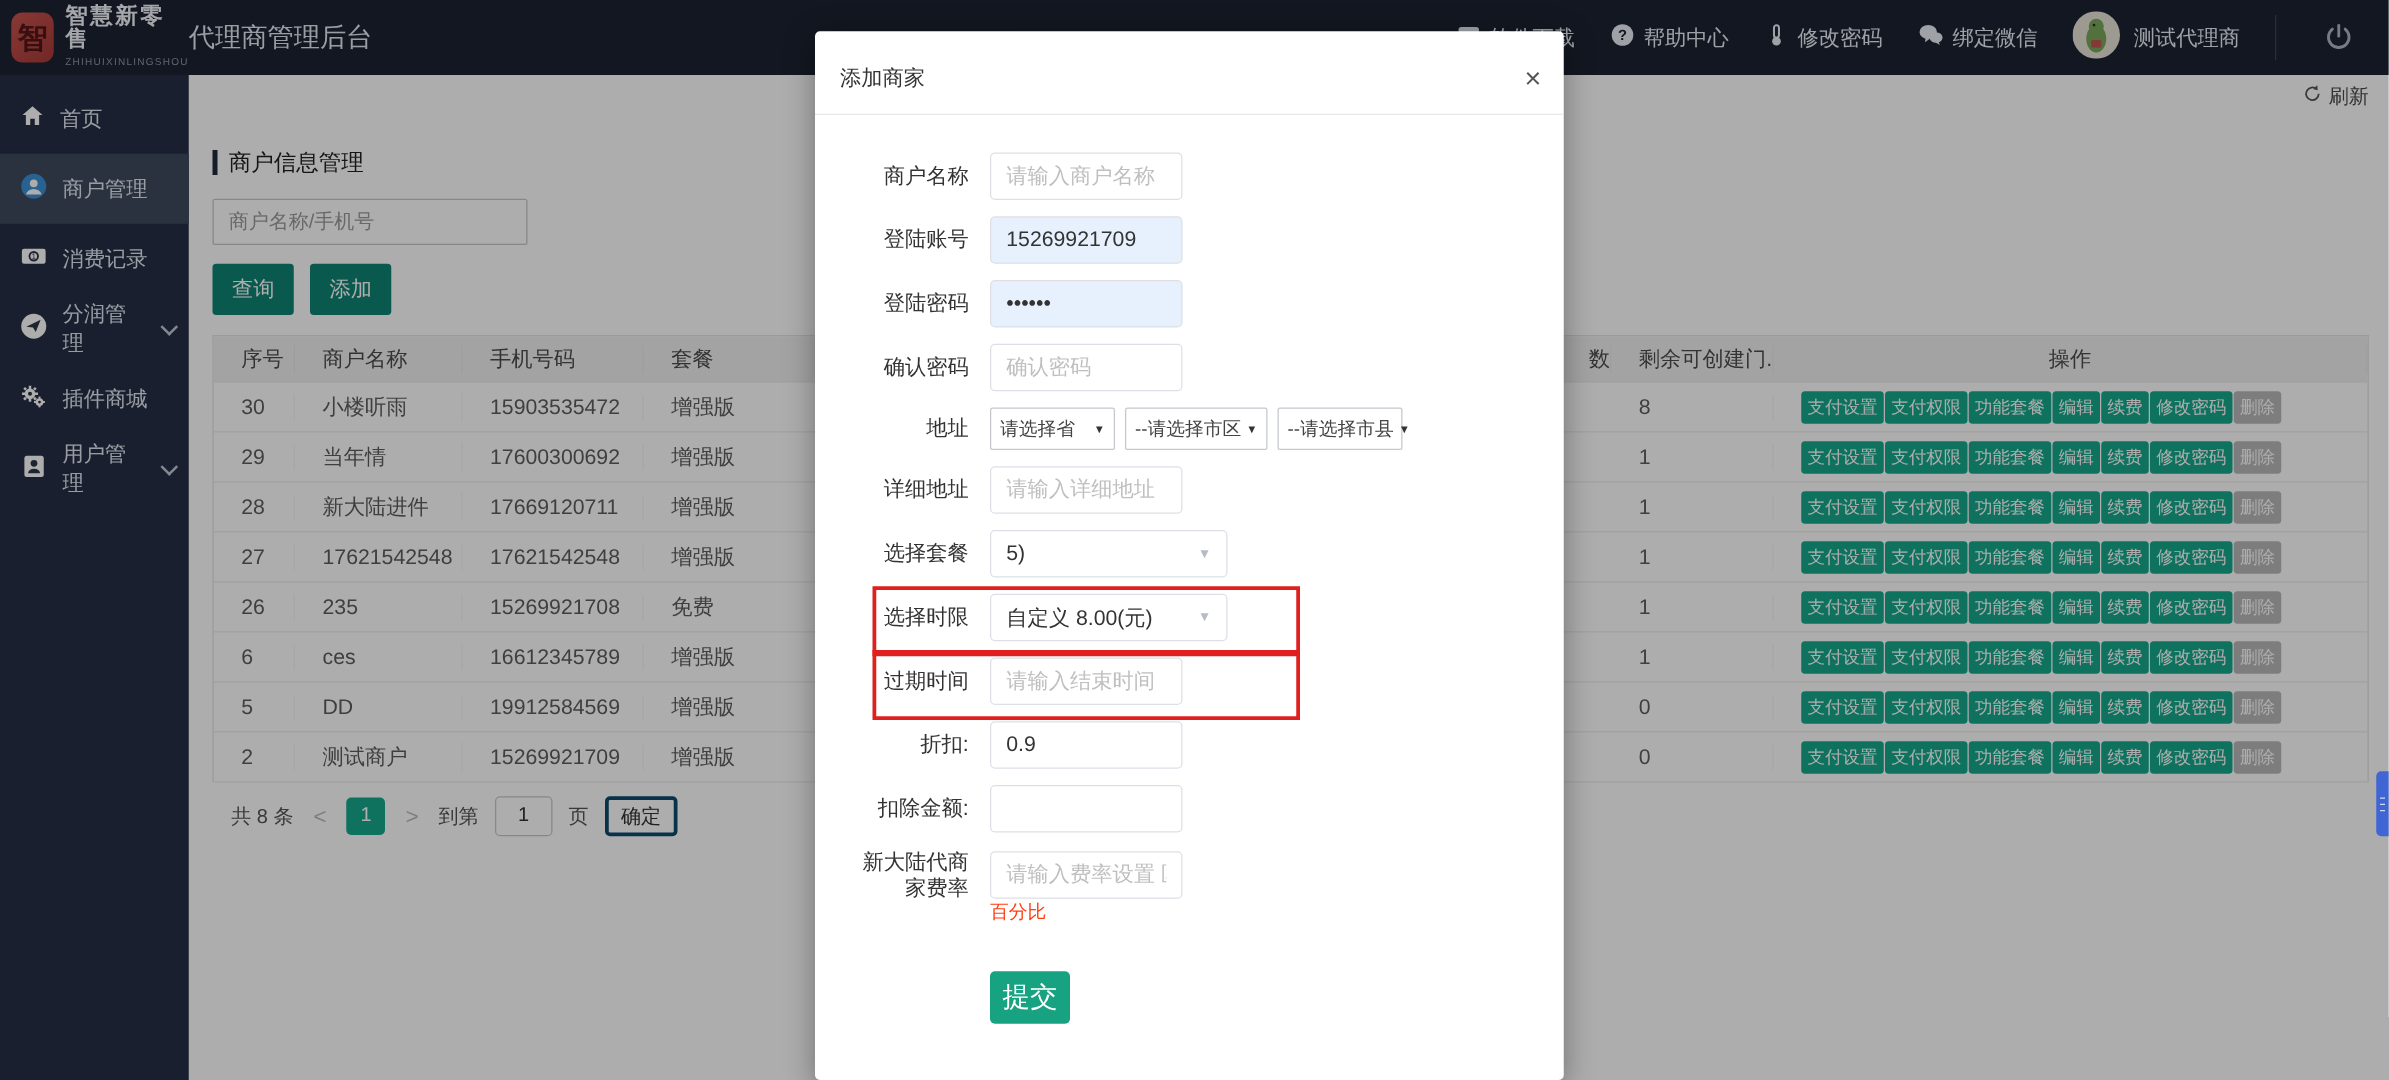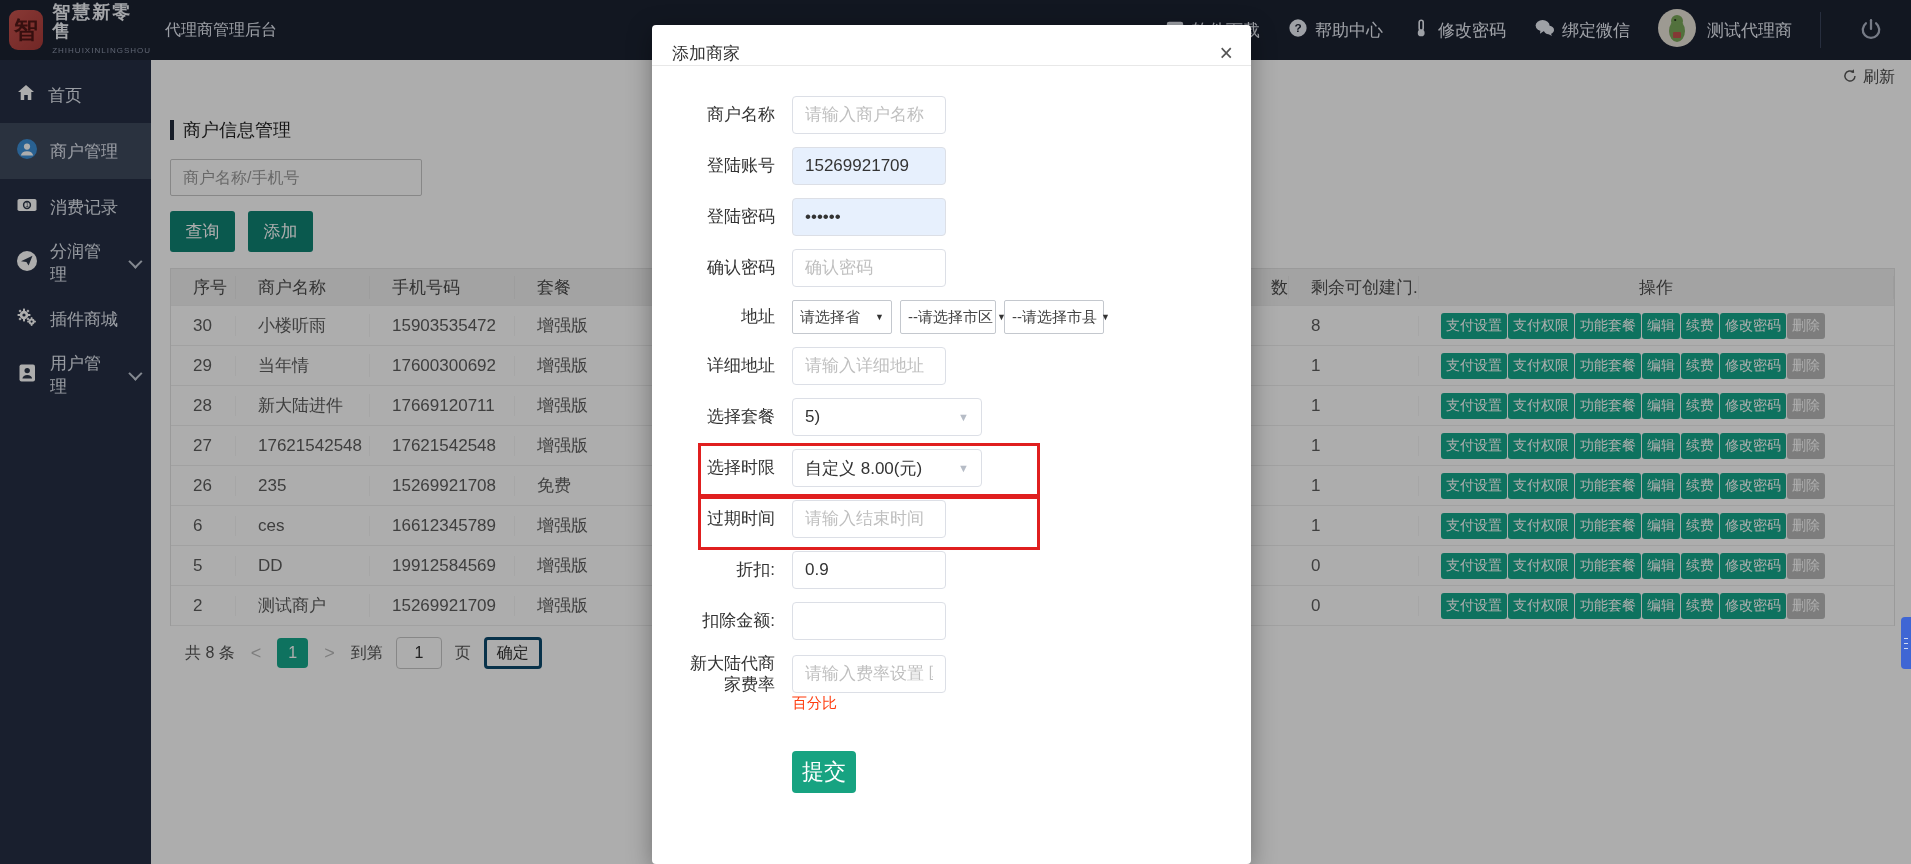--- a/index.html
+++ b/index.html
@@ -6,21 +6,21 @@
   body{width:1911px;height:864px;position:relative;overflow:hidden;background:#fff;
        font-family:"Liberation Sans","DejaVu Sans",sans-serif;-webkit-font-smoothing:antialiased;}
   
   .topbar{position:absolute;top:0;left:0;right:0;height:60px;background:#1b2232;display:flex;align-items:center;color:#e9edf5;z-index:2;}
   .logo-block{width:151px;flex:none;display:flex;align-items:center;gap:9px;padding-left:9px;box-sizing:border-box;}
   .logo-icon{width:40px;height:40px;border-radius:9px;background:linear-gradient(135deg,#c9544f,#a83a38);
              display:flex;align-items:center;justify-content:center;font-size:24px;font-weight:bold;color:rgba(40,5,5,.72);}
   .brand{line-height:1.05;}
   .brand b{font-size:18px;letter-spacing:2px;font-weight:bold;color:#f2f5fa;display:block;}
   .brand i{font-style:normal;font-size:8px;color:#8d96a9;letter-spacing:1px;}
-  .app-title{font-size:16px;margin-left:14px;color:#e4e9f2;}
+  .app-title{font-size:21px;color:#e4e9f2;}
   .topbar-right{margin-left:auto;display:flex;align-items:center;gap:28px;padding-right:18px;}
   .menu-item{display:flex;align-items:center;gap:7px;font-size:17px;cursor:pointer;color:#e9edf5;}
   .user-chip{display:flex;align-items:center;gap:11px;font-size:17px;}
   .tb-divider{width:1px;height:36px;background:#3a445c;}
   .power-btn{width:44px;display:flex;justify-content:center;cursor:pointer;}
   
   .sidebar{position:absolute;top:60px;left:0;bottom:0;width:151px;background:#262f44;padding-top:7px;z-index:2;}
   .side-item{height:56px;display:flex;align-items:center;gap:12px;padding:0 12px 0 16px;color:#e2e7f0;font-size:17px;cursor:pointer;}
   .side-item.active{background:#3e4a5e;}
   .side-item .lbl{flex:1;}
@@ -48,21 +48,21 @@
   
   .pager{display:flex;align-items:center;gap:13px;margin-top:11px;padding-left:15px;font-size:16px;color:#555;}
   .pg-arrow{color:#b9b9b9;font-size:18px;cursor:pointer;padding:0 3px;}
   .pg-page{width:31px;height:30px;background:#15a98c;color:#fff;border-radius:4px;display:flex;align-items:center;justify-content:center;font-size:16px;cursor:pointer;}
   .pg-input{width:40px;height:28px;border:1px solid #c8c8c8;border-radius:4px;text-align:center;font-size:16px;color:#333;}
   .pg-confirm{height:32px;padding:0 10px;border:3px solid #0c4a6e;border-radius:4px;background:#fff;font-size:16px;color:#333;cursor:pointer;}
   
   .overlay{position:absolute;inset:0;background:rgba(0,0,0,0.32);z-index:50;}
   .modal{position:absolute;left:652px;top:25px;width:599px;height:839px;background:#fff;border-radius:4px;
          box-shadow:0 6px 24px rgba(0,0,0,.35);z-index:60;box-sizing:border-box;}
-  .m-head{height:40px;display:flex;align-items:flex-end;padding:0 18px 0 20px;border-bottom:1px solid #e8e8e8;font-size:17px;color:#333;}
+  .m-head{height:40px;display:flex;align-items:flex-start;padding:0 18px 0 20px;border-bottom:1px solid #e8e8e8;font-size:17px;color:#333;margin-top:26px;}
   .m-close{margin-left:auto;font-size:23px;color:#555;cursor:pointer;line-height:1;}
   .m-body{padding-top:30px;}
   .m-row{display:flex;align-items:center;margin-bottom:13px;position:relative;}
   .m-label{width:103px;margin-left:20px;text-align:right;font-size:17px;color:#333;flex:none;line-height:1.25;}
   .m-label.wrap{width:88px;margin-left:35px;}
   .m-ctrl{margin-left:17px;display:flex;align-items:center;gap:8px;position:relative;}
   .m-input{width:154px;height:38px;border:1px solid #dcdfe6;border-radius:4px;padding:0 12px;font-size:17px;color:#333;box-sizing:border-box;}
   .m-input::placeholder{color:#bfbfbf;}
   .m-input.autofill{background:#e7f0fd;}
   .m-drop{width:190px;height:38px;border:1px solid #dcdfe6;border-radius:4px;padding:0 12px;font-size:17px;color:#333;
@@ -427,21 +427,21 @@
         <div class="m-ctrl">
           <input class="m-input" placeholder="确认密码" style="">
         </div>
       </div><div class="m-row">
         <div class="m-label">地址</div>
         <div class="m-ctrl">
           <div class="m-select" style="width: 100px;">
             <span>请选择省</span>
             <span class="caret">▼</span>
           </div>
-          <div class="m-select" style="width: 96px;">
+          <div class="m-select" style="width: 114px;">
             <span>--请选择市区</span>
             <span class="caret">▼</span>
           </div>
           <div class="m-select" style="width: 100px;">
             <span>--请选择市县</span>
             <span class="caret">▼</span>
           </div>
         </div>
       </div><div class="m-row">
         <div class="m-label">详细地址</div>

